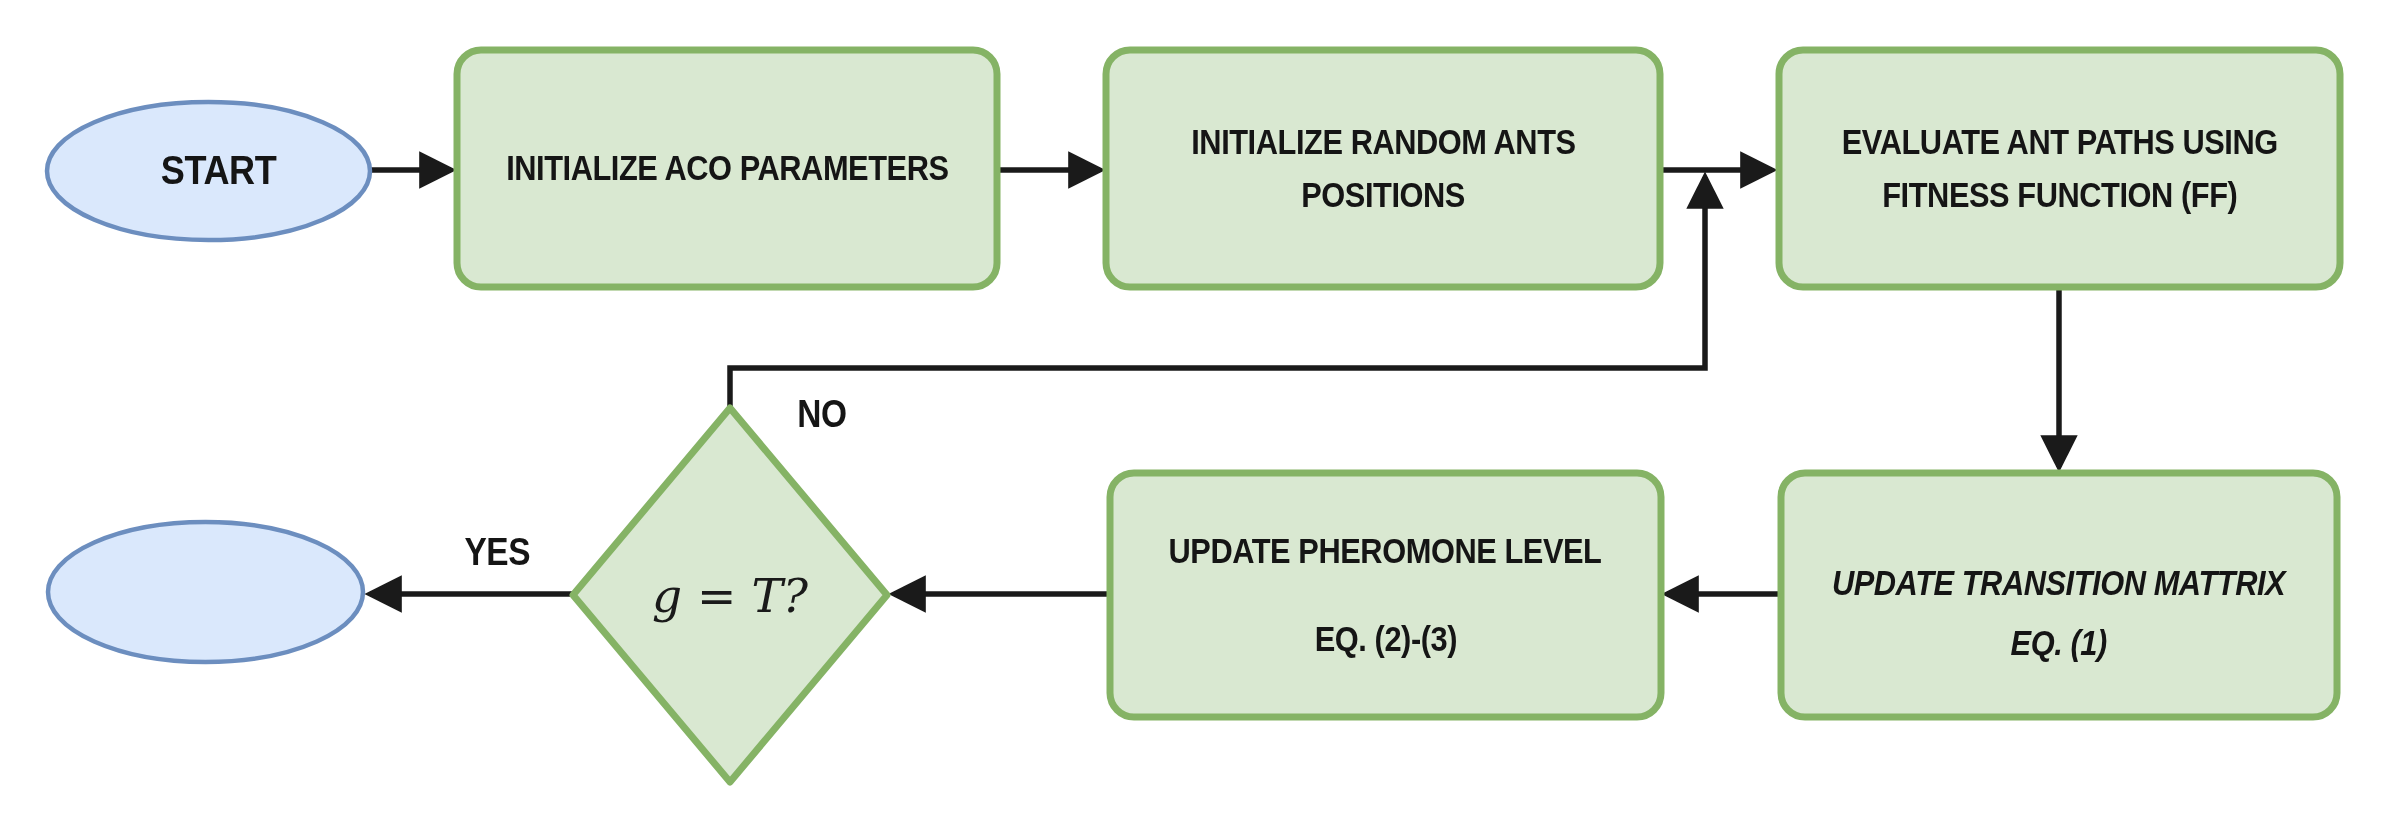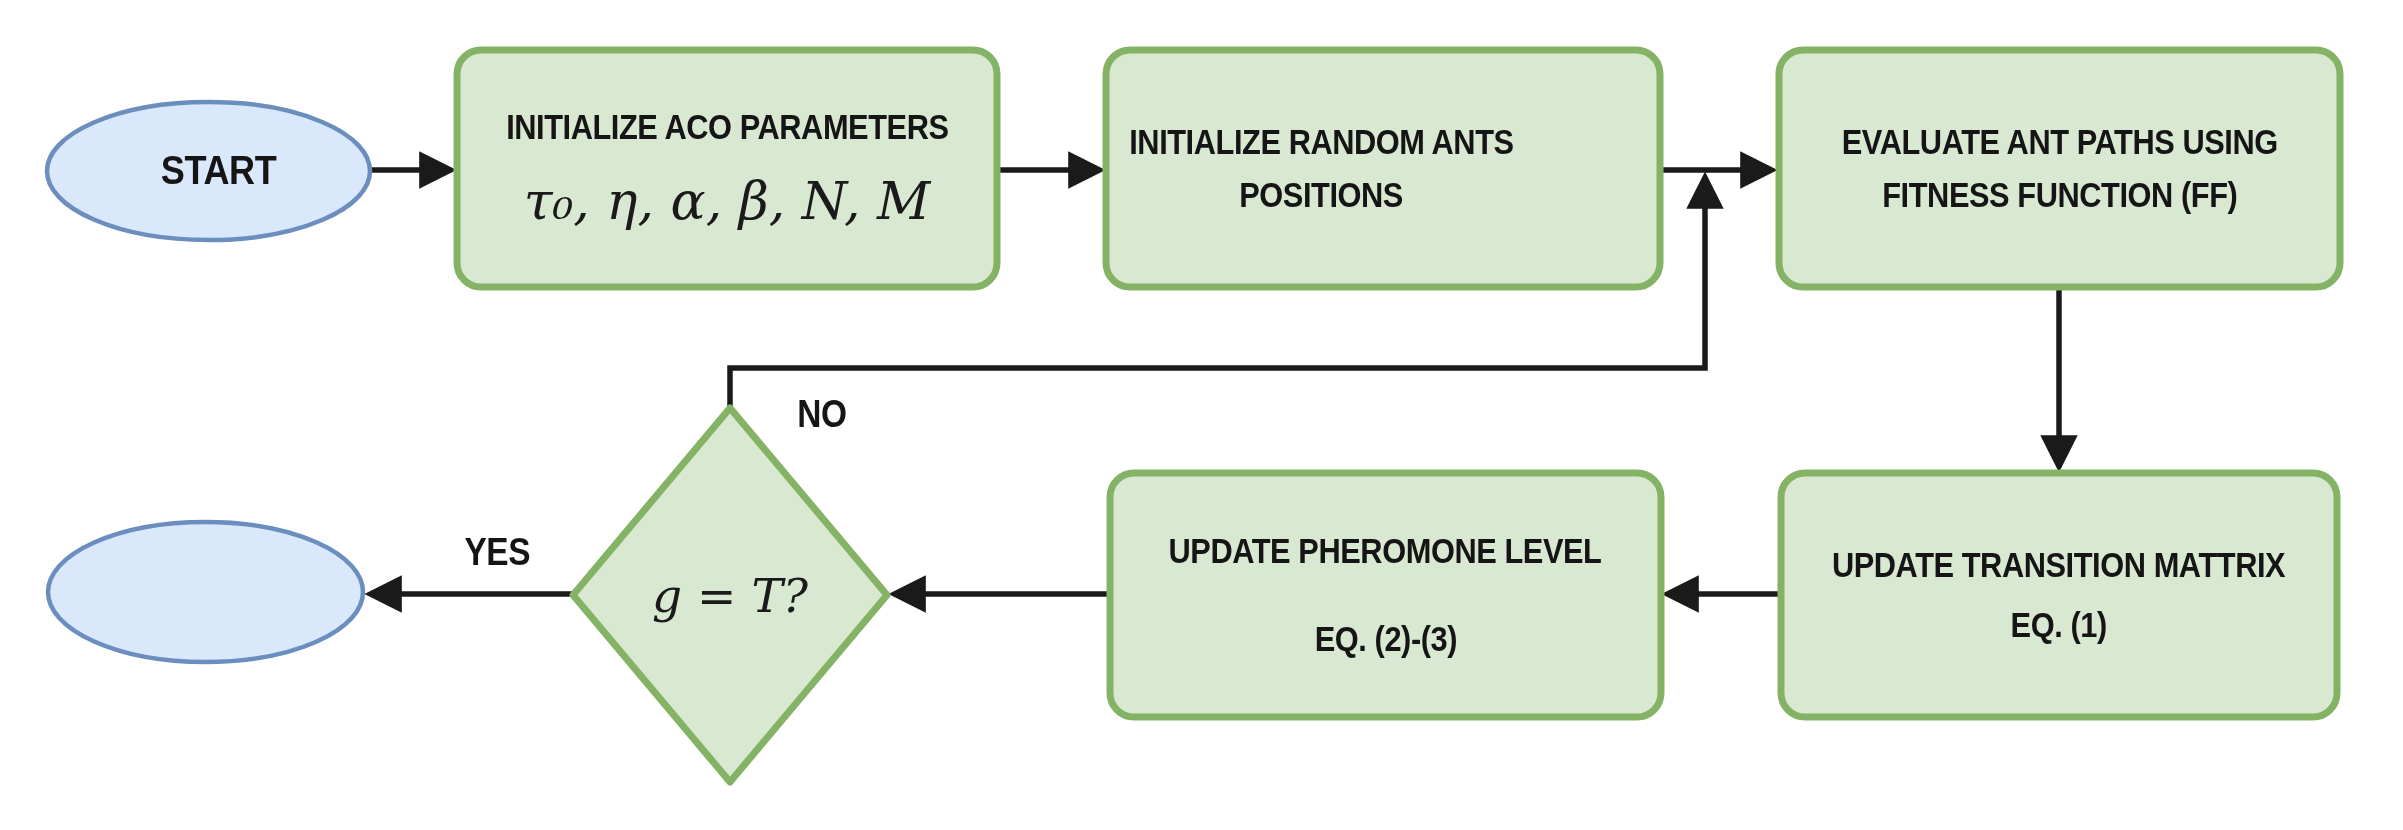--- a/index.html
+++ b/index.html
@@ -83,34 +83,33 @@
 
     <polygon points="730,408 887,595 730,782 573,595" stroke-width="7" stroke-linejoin="round" fill="#d9e8d1" stroke="#85b365"></polygon>
   </svg>
 
   <div class="overlay terminal" style="left:57px; top:102px; width:323px; height:138px;">
     <div class="caps">START</div>
   </div>
 
   <div class="overlay process gap-lg" style="left:457px; top:50px; width:540px; height:237px;gap:26px;">
     <div class="caps">INITIALIZE ACO PARAMETERS</div>
-    <div class="math math-params">τ₀, η, α, β, N, M</div>
   </div>
 
-  <div class="overlay process gap-sm" style="left:1044px; top:50px; width:554px; height:237px;">
+  <div class="overlay process gap-sm" style="left:1106px; top:50px; width:554px; height:237px;">
     <div class="caps">INITIALIZE RANDOM ANTS</div>
     <div class="caps">POSITIONS</div>
   </div>
 
   <div class="overlay process gap-sm" style="left:1779px; top:50px; width:561px; height:237px;text-align:right;">
     <div class="caps">EVALUATE ANT PATHS USING</div>
     <div class="caps">FITNESS FUNCTION (FF)</div>
   </div>
 
-  <div class="overlay process gap-md" style="left:1781px; top:473px; width:556px; height:244px;">
+  <div class="overlay process gap-md" style="left:1781px; top:491px; width:556px; height:244px;font-style:italic;">
     <div class="caps">UPDATE TRANSITION MATTRIX</div>
     <div class="caps">EQ. (1)</div>
   </div>
 
   <div class="overlay process gap-md" style="left:1110px; top:473px; width:551px; height:244px;gap:48px;">
     <div class="caps">UPDATE PHEROMONE LEVEL</div>
     <div class="caps">EQ. (2)-(3)</div>
   </div>
 
   <div class="overlay" style="left:605px; top:560px; width:250px; height:72px;">

